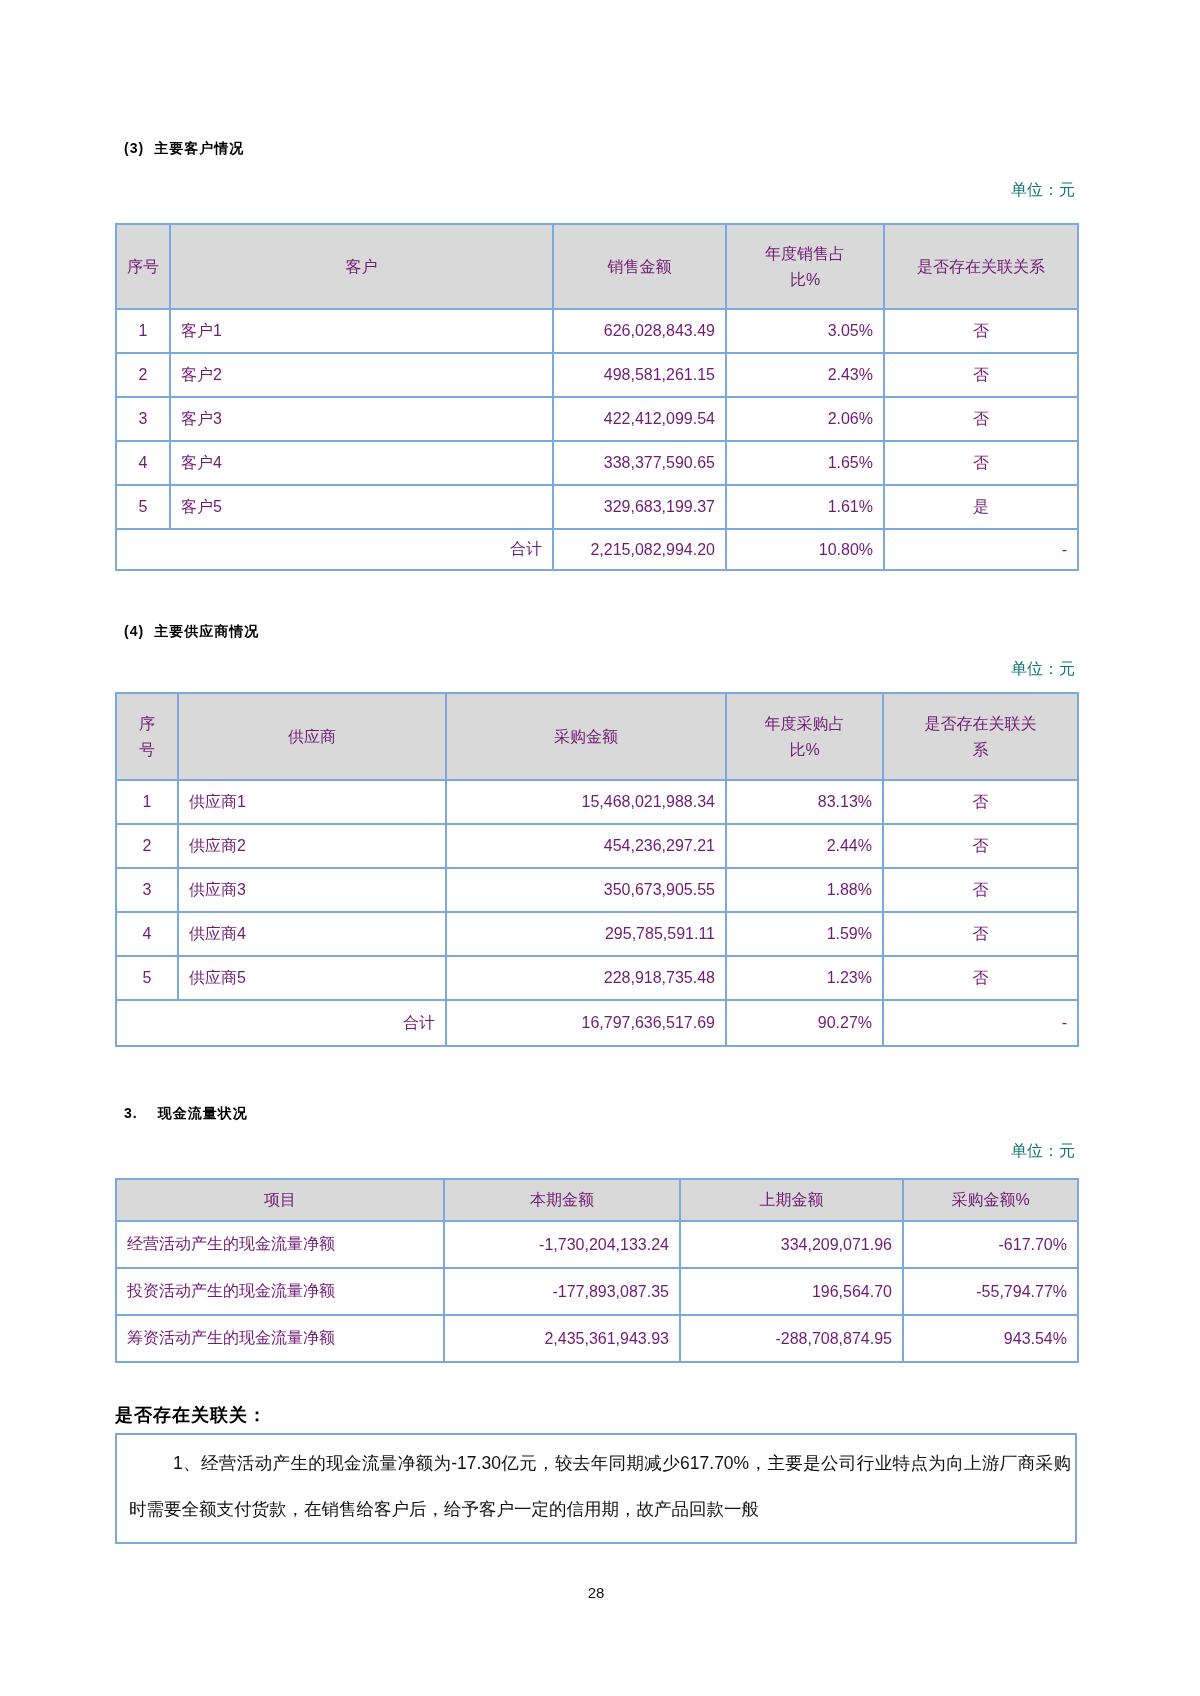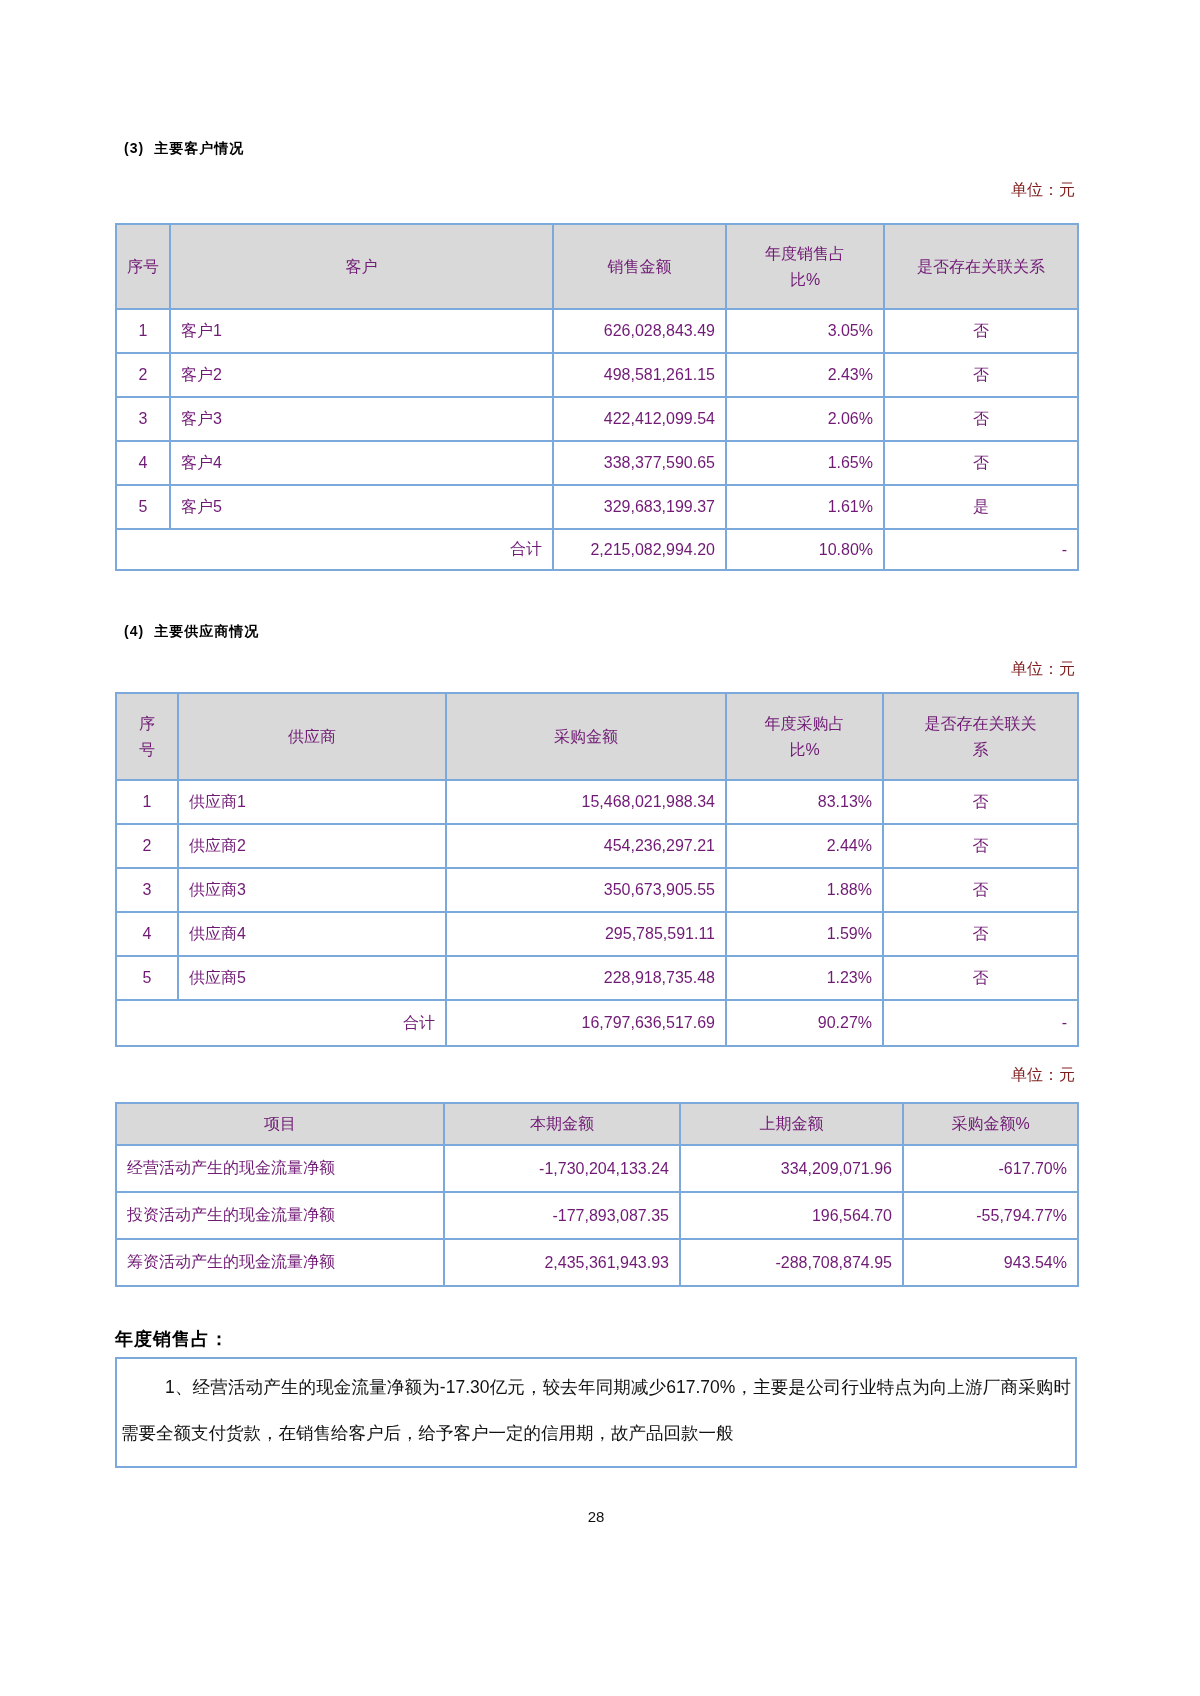--- a/index.html
+++ b/index.html
@@ -12,21 +12,21 @@
   .content{width:962px;margin-left:115px;}
 
   .sec-heading{
     font-size:14px;font-weight:bold;color:#000;
     padding-left:9px;letter-spacing:1px;
   }
   .sec-heading .num{margin-right:10px;}
   .sec-heading .num.wide{margin-right:20px;}
 
   .unit-line{
-    text-align:right;font-size:16px;color:#7f1d1d;
+    text-align:right;font-size:16px;color:#0f766e;
     padding-right:2px;
   }
 
   table.doc-table{
     border-collapse:collapse;table-layout:fixed;width:962px;
     font-size:16px;color:#701a75;
   }
   table.doc-table th, table.doc-table td{
     border:2px solid #7CA9DC;
     padding:2px 10px;
@@ -69,21 +69,21 @@
   #table-cashflow td{height:41px;}
 
   #analysis-heading{
     margin-top:40px;font-size:18px;font-weight:bold;color:#000;letter-spacing:1px;
   }
   #analysis-box{
     margin-top:6px;
     border:2px solid #7CA9DC;
     width:962px;
     box-sizing:border-box;
-    padding:5px 4px 10px 4px;
+    padding:5px 4px 10px 12px;
     font-size:17.5px;
     line-height:46px;
     text-align:justify;
     text-indent:44px;
     color:#111;
   }
   #page-number{
     margin-top:40px;
     text-align:center;
     font-size:15px;
@@ -225,20 +225,23 @@
       </tr>
       <tr class="total-row">
         <td class="ac" colspan="2">合计</td>
         <td class="ar amt">16,797,636,517.69</td>
         <td class="ar pct">90.27%</td>
         <td class="ac">-</td>
       </tr>
     </tbody>
   </table>
 
+  <div class="sec-heading" id="heading-cashflow">
+    <span class="num wide">3.</span><span>现金流量状况</span>
+  </div>
   <div class="unit-line" id="unit-3">单位：元</div>
 
   <table class="doc-table" id="table-cashflow">
     <colgroup>
       <col style="width:328px">
         <col style="width:236px">
         <col style="width:223px">
         <col style="width:175px">
     </colgroup>
     <thead>
@@ -264,18 +267,18 @@
       </tr>
       <tr>
         <td class="al">筹资活动产生的现金流量净额</td>
         <td class="ar amt">2,435,361,943.93</td>
         <td class="ar amt">-288,708,874.95</td>
         <td class="ar pct">943.54%</td>
       </tr>
     </tbody>
   </table>
 
-  <div id="analysis-heading">年度销售占：</div>
+  <div id="analysis-heading">是否存在关联关：</div>
   <div id="analysis-box">1、经营活动产生的现金流量净额为-17.30亿元，较去年同期减少617.70%，主要是公司行业特点为向上游厂商采购时需要全额支付货款，在销售给客户后，给予客户一定的信用期，故产品回款一般</div>
 
   <div id="page-number">28</div>
 
 </div>
 
 </body></html>

